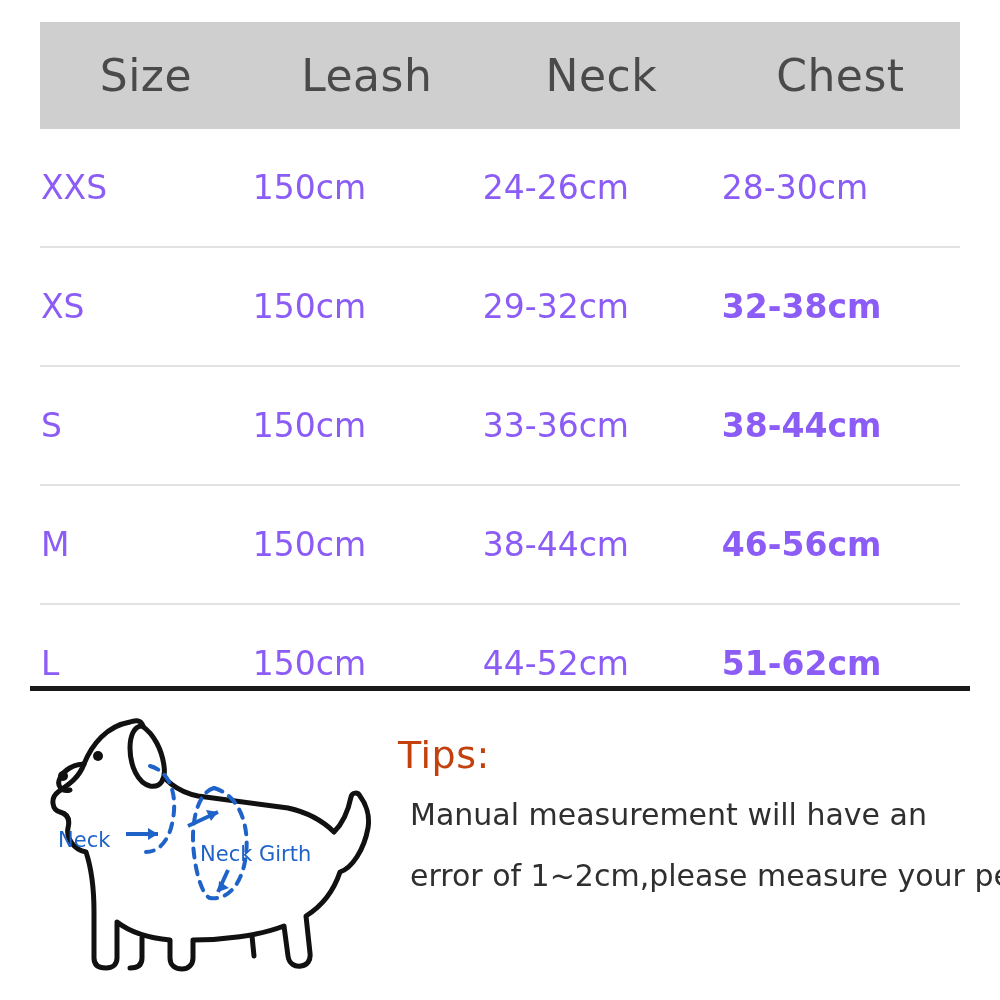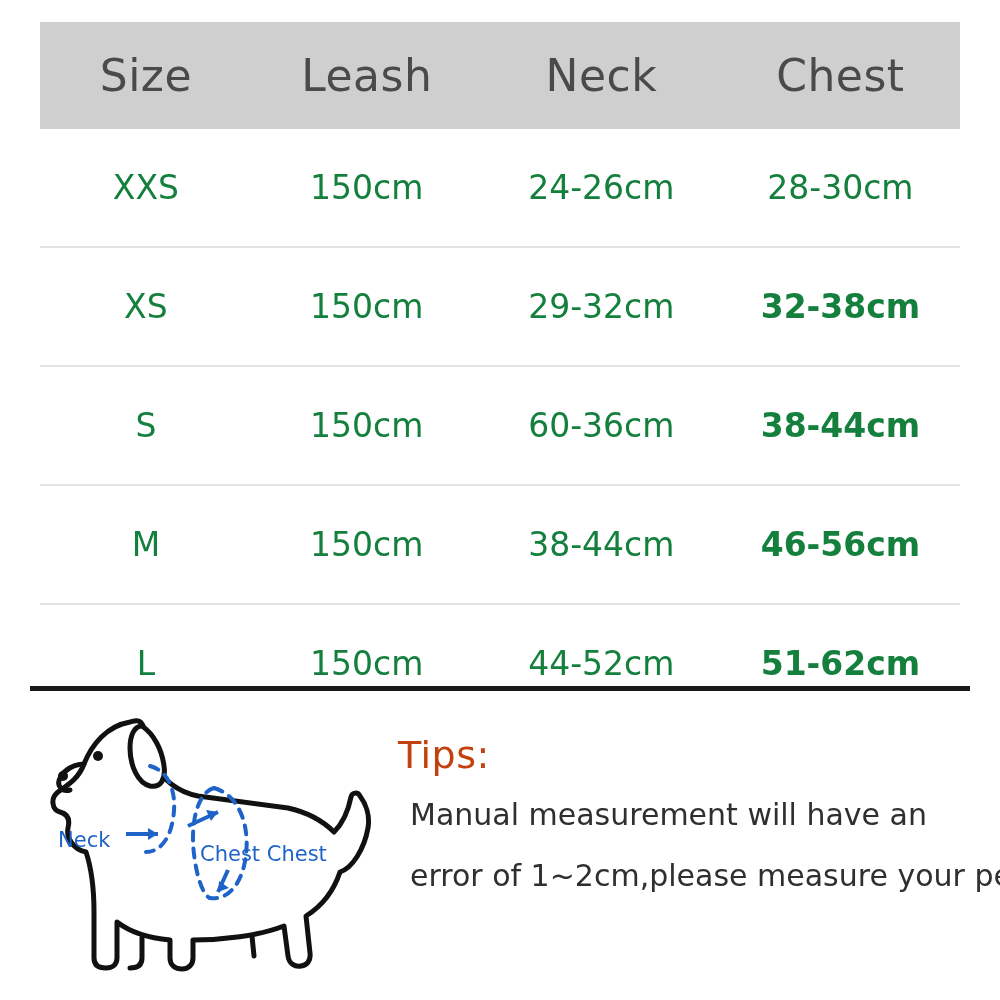--- a/index.html
+++ b/index.html
@@ -35,24 +35,23 @@
     height: 105px;
     font-weight: normal;
     font-size: 44px;
     color: #4a4a4a;
     text-align: center;
     vertical-align: middle;
     letter-spacing: 0.5px;
   }
   .size-table tbody td {
     height: 115px;
-    text-align: center;
     vertical-align: middle;
     font-size: 33px;
-    color: #15803d;
+    color: #8b5cf6;
     border-bottom: 2px solid #e2e2e2;
   }
   .size-table tbody tr:last-child td {
     border-bottom: none;
   }
   .col-size { width: 23%; }
   .col-leash { width: 25%; }
   .col-neck  { width: 26%; }
   .col-chest { width: 26%; }
 
@@ -147,21 +146,21 @@
       </tr>
       <tr>
         <td class="cell-size">XS</td>
         <td>150cm</td>
         <td>29-32cm</td>
         <td class="cell-chest-bold">32-38cm</td>
       </tr>
       <tr>
         <td class="cell-size">S</td>
         <td>150cm</td>
-        <td>60-36cm</td>
+        <td>33-36cm</td>
         <td class="cell-chest-bold">38-44cm</td>
       </tr>
       <tr>
         <td class="cell-size">M</td>
         <td>150cm</td>
         <td>38-44cm</td>
         <td class="cell-chest-bold">46-56cm</td>
       </tr>
       <tr>
         <td class="cell-size">L</td>
@@ -209,21 +208,21 @@
         <path d="M192 88 C176 92 168 122 172 154 C175 180 182 196 188 198" fill="none" stroke="#1f63c9" stroke-width="4" stroke-dasharray="9 8" stroke-linecap="round"></path>
 
         <path d="M104 134 L136 134" fill="none" stroke="#1f63c9" stroke-width="4"></path>
         <path d="M136 134 l-10 -6 l0 12 z" fill="#1f63c9"></path>
         <path d="M166 126 L196 112" fill="none" stroke="#1f63c9" stroke-width="4"></path>
         <path d="M196 112 l-12 -2 l5 11 z" fill="#1f63c9"></path>
         <path d="M206 170 L196 192" fill="none" stroke="#1f63c9" stroke-width="4"></path>
         <path d="M196 192 l11 -4 l-10 -7 z" fill="#1f63c9"></path>
       </svg>
       <span class="art-label label-neck">Neck</span>
-      <span class="art-label label-chest">Chest Chest</span>
+      <span class="art-label label-chest">Neck Girth</span>
     </div>
 
     <div class="tips-block">
       <p class="tips-title">Tips:</p>
       <p class="tips-line">Manual measurement will have an</p>
       <p class="tips-line">error of 1~2cm,please measure your pet</p>
     </div>
 
   </div>
 </div>

